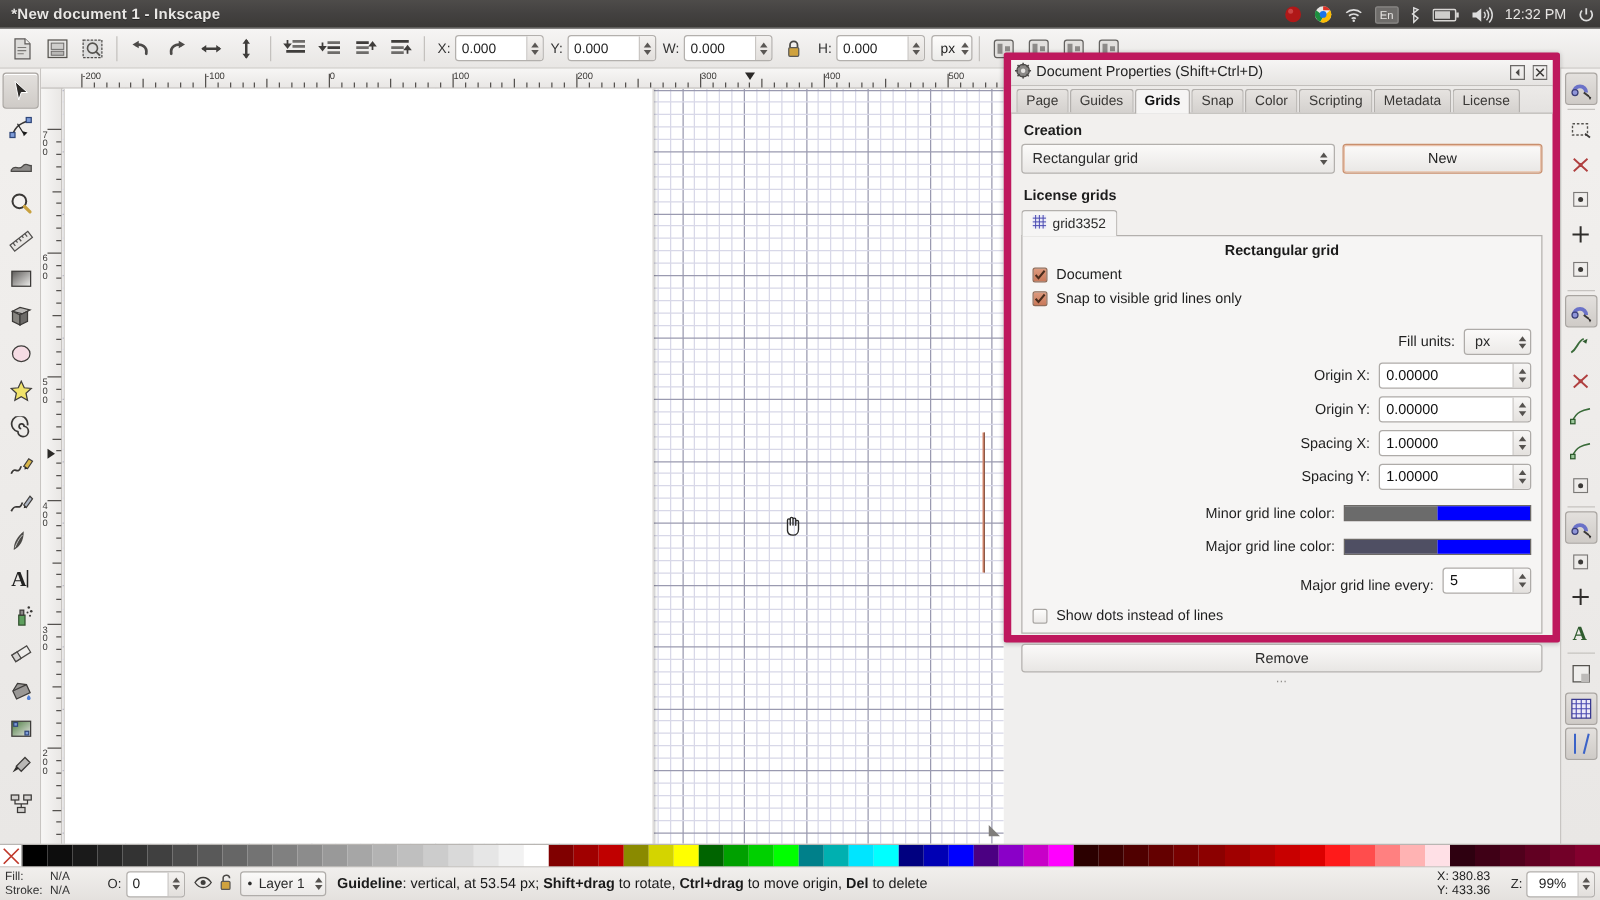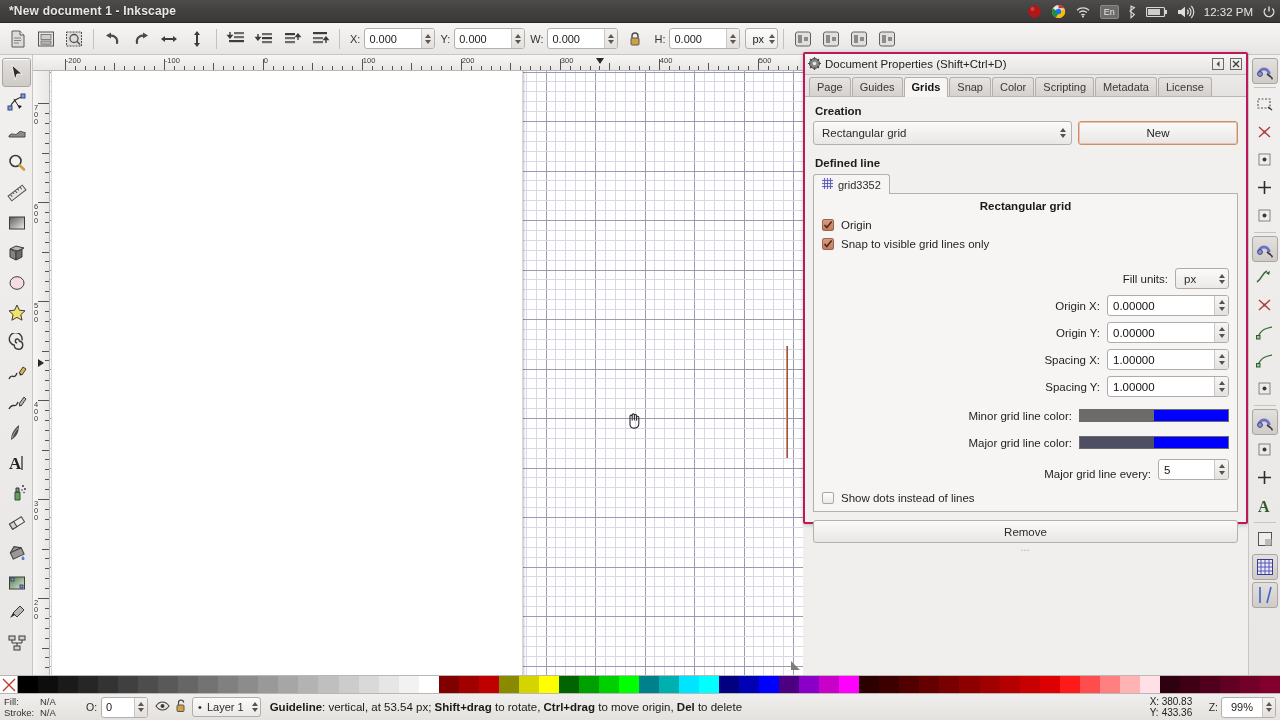--- a/index.html
+++ b/index.html
@@ -110,22 +110,22 @@
   .guide {
     position:absolute; top:275px; left:736px; width:2px; height:112px;
     background:#d98a6e;
   }
   .guide::after{ content:''; position:absolute; left:1px; top:0; width:1px; height:112px; background:#8d5a47;}
   .cursor { position:absolute; left:576px; top:340px; }
   .scrollArrowV { position:absolute; right:2px; bottom:-1px; }
 
   
   .dlg {
-    position:absolute; left:803px; top:52px; width:445px; height:472px;
-    background:#f2f0ee; border:2px solid #be185d; border-radius:2px;
+    position:absolute; left:803px; top:42px; width:445px; height:472px;
+    background:#f2f0ee; border:6px solid #be185d; border-radius:2px;
     box-shadow:0 1px 4px rgba(0,0,0,.22);
   }
   .dlgbar {
     height:21px; display:flex; align-items:center;
     background:linear-gradient(to bottom,#f6f5f4,#e6e4e2);
     border-bottom:1px solid #c2bfbc; padding:0 3px;
   }
   .dlgttl { font-size:11.5px; color:#232323; margin-left:4px; flex:1; }
   .dlgbtn { width:14px; height:14px; display:flex; align-items:center; justify-content:center; margin-left:4px;}
   .tabs { display:flex; align-items:flex-end; height:22px; padding:4px 4px 0 4px; gap:1px;
@@ -992,21 +992,21 @@
         <div class="wideCombo">
           <span>Rectangular grid</span>
           <span class="arrows" style="display:flex;flex-direction:column;gap:2px;">
             <i style="border-left:3px solid transparent;border-right:3px solid transparent;border-bottom:4px solid #55524f;"></i>
             <i style="border-left:3px solid transparent;border-right:3px solid transparent;border-top:4px solid #55524f;"></i>
           </span>
         </div>
         <div class="btn hl" style="width:160px;margin-left:6px;">New</div>
       </div>
 
-      <div class="sechdr" style="margin-top:12px;">Defined line</div>
+      <div class="sechdr" style="margin-top:12px;">License grids</div>
 
       <div class="gridTabWrap">
         <div class="gridTab">
           <span>
             <svg width="11" height="11" viewBox="0 0 11 11">
                 <rect width="11" height="11" fill="#e9e9f6"></rect>
                 <g stroke="#4a4ab0" stroke-width=".8">
                   <path d="M2.5 0v11M5.5 0v11M8.5 0v11M0 2.5h11M0 5.5h11M0 8.5h11"></path>
                 </g>
               </svg>
@@ -1017,21 +1017,21 @@
 
       <div class="framed">
         <div class="center">Rectangular grid</div>
 
         <div class="chkrow">
           <span class="chk">
             <svg width="10" height="10" viewBox="0 0 10 10">
                 <path d="M1.5 5l2.3 2.6L8.7 1.6" fill="none" stroke="#4a2c1c" stroke-width="1.6"></path>
               </svg>
           </span>
-          <span class="chklab">Origin</span>
+          <span class="chklab">Document</span>
         </div>
         <div class="chkrow">
           <span class="chk">
             <svg width="10" height="10" viewBox="0 0 10 10">
                 <path d="M1.5 5l2.3 2.6L8.7 1.6" fill="none" stroke="#4a2c1c" stroke-width="1.6"></path>
               </svg>
           </span>
           <span class="chklab">Snap to visible grid lines only</span>
         </div>
 

